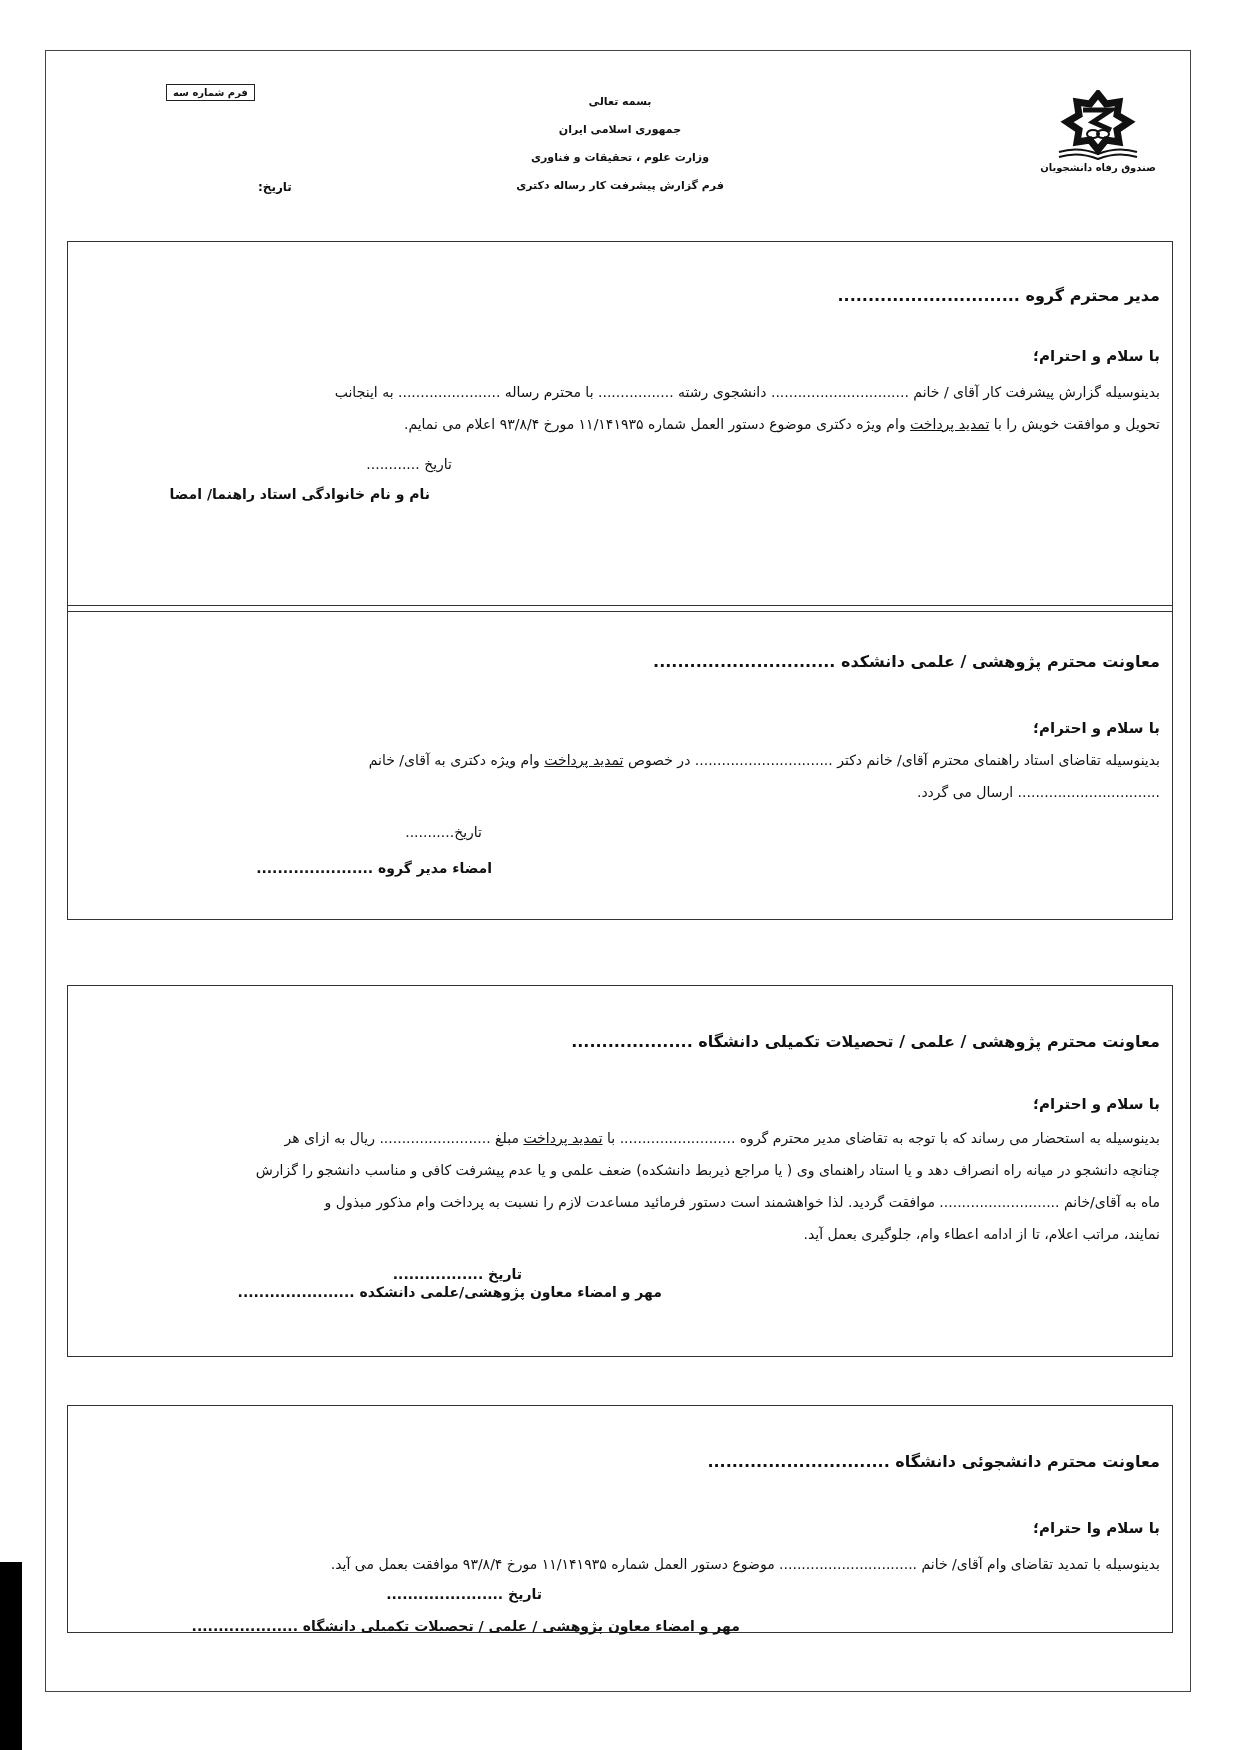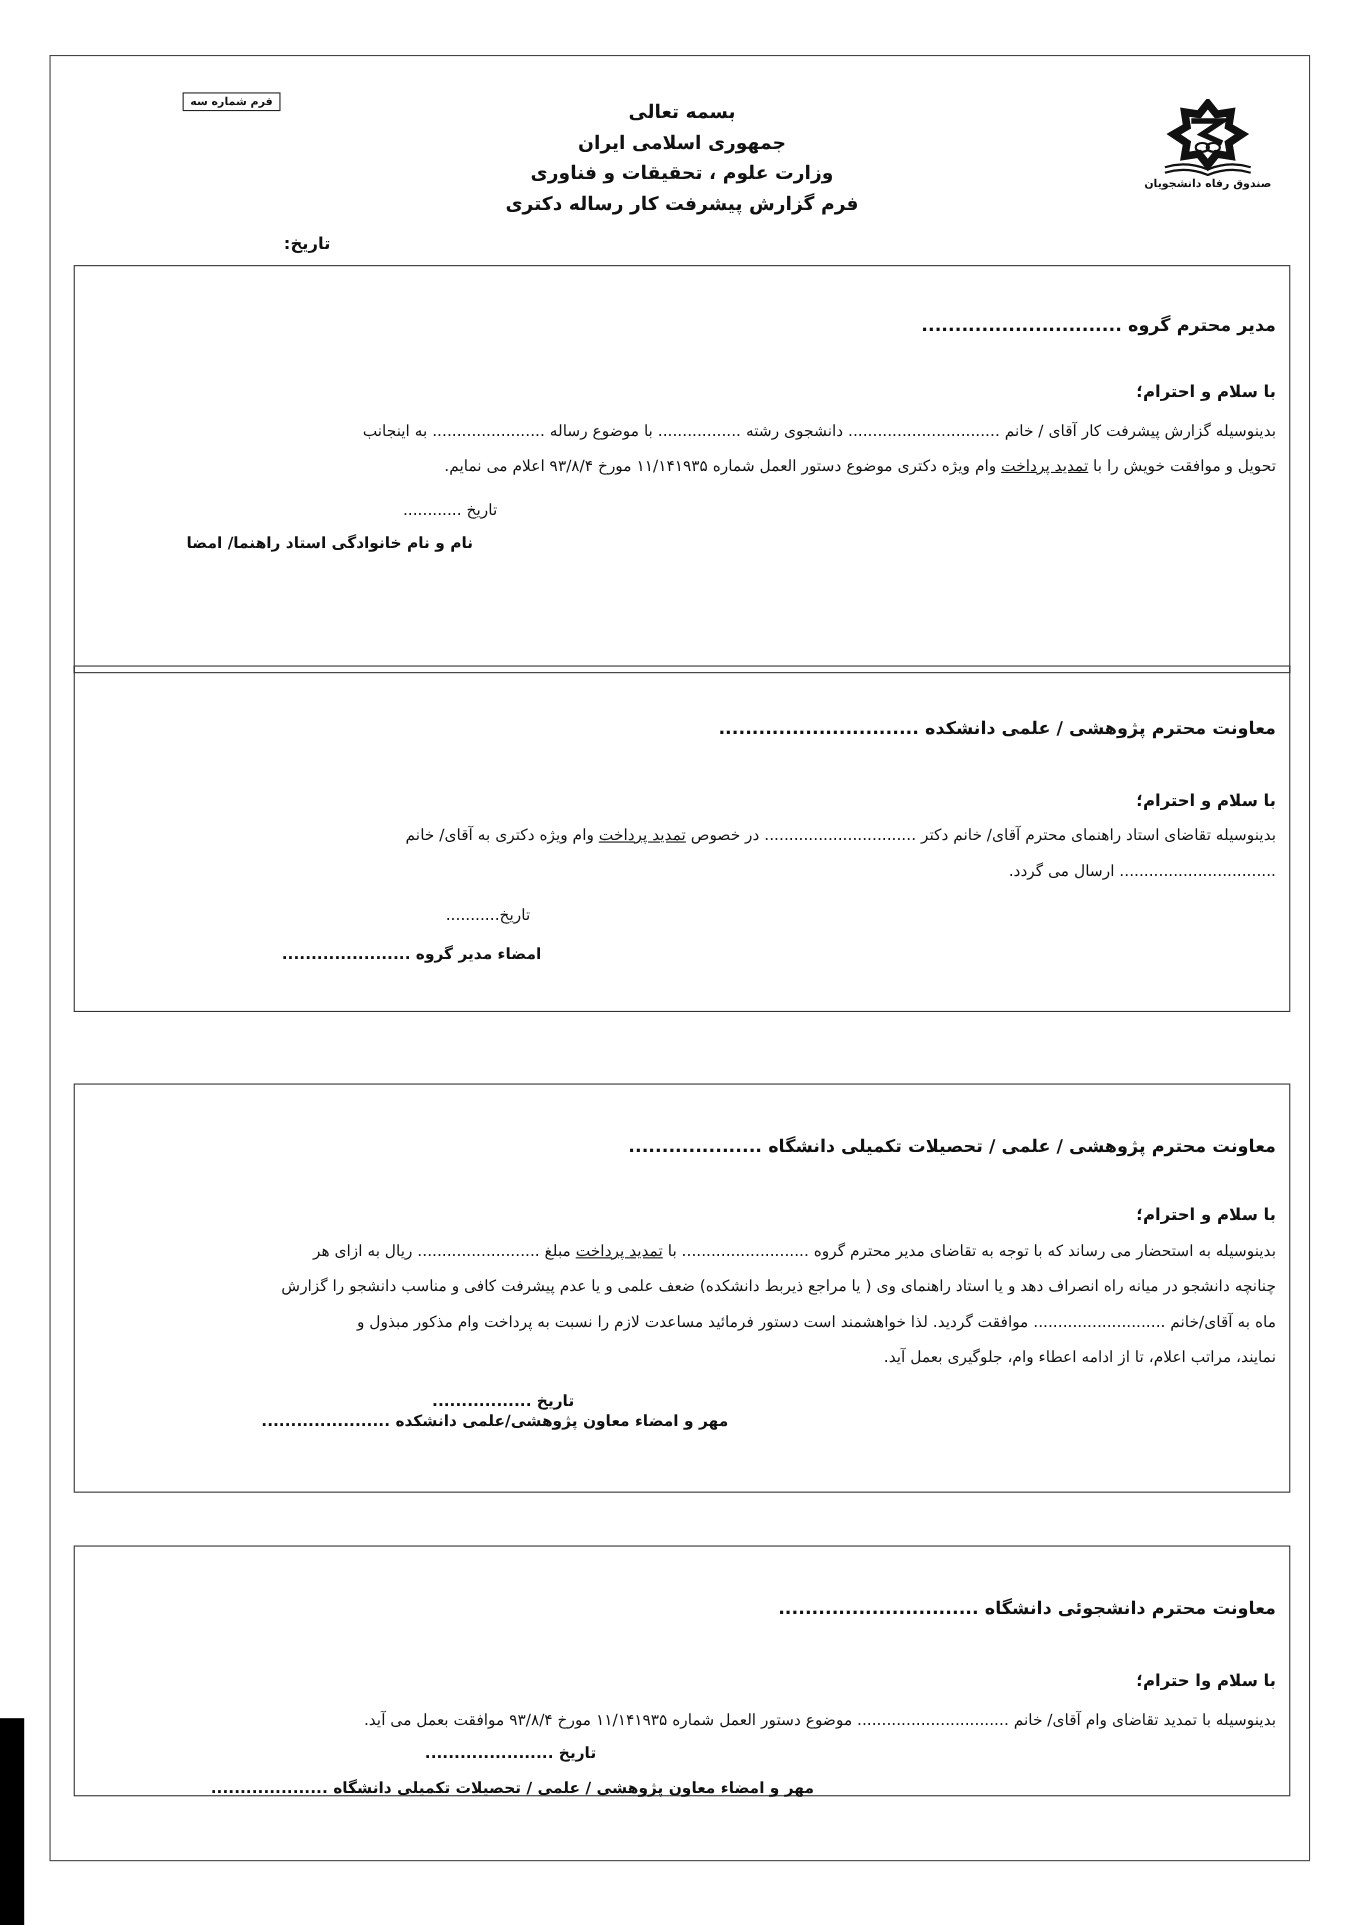--- a/index.html
+++ b/index.html
@@ -14,28 +14,28 @@
     }
     .edge-mark {
       position: absolute; left: 0; top: 1562px; width: 22px; height: 188px; background: #000;
     }
     
     .logo { position: absolute; left: 1028px; top: 90px; width: 140px; height: 100px; text-align: center; }
     .logo svg { display: block; margin: 0 auto; }
     .logo-caption { font-size: 10px; font-weight: bold; direction: rtl; margin-top: 0px; }
     .header-center {
       position: absolute; left: 420px; top: 88px; width: 400px; text-align: center;
-      direction: rtl; font-weight: bold; font-size: 17px; line-height: 28px;
+      direction: rtl; font-weight: bold; font-size: 11px; line-height: 28px;
     }
     .form-number {
       position: absolute; left: 166px; top: 84px; padding: 2px 6px;
       border: 1.5px solid #222; font-weight: bold; font-size: 10px; direction: rtl;
     }
     .header-date {
-      position: absolute; left: 258px; top: 180px; font-weight: bold; font-size: 15px; direction: rtl; margin-top: 32px;
+      position: absolute; left: 258px; top: 180px; font-weight: bold; font-size: 12px; direction: rtl;
     }
     
     .section {
       position: absolute; left: 67px; width: 1106px; box-sizing: border-box;
       border: 1.5px solid #333; direction: rtl; padding: 0 12px;
       font-size: 14px; line-height: 32px;
     }
     .sec-title { position: absolute; right: 12px; font-weight: bold; font-size: 16px; white-space: nowrap; }
     .greet { position: absolute; right: 12px; font-weight: bold; font-size: 15px; white-space: nowrap; }
     .body-text { position: absolute; right: 12px; left: 12px; text-align: justify; text-align-last: right; }
@@ -70,21 +70,21 @@
   <div>فرم گزارش پیشرفت کار رساله دکتری</div>
 </div>
 
 <div class="form-number">فرم شماره سه</div>
 <div class="header-date">تاریخ:</div>
 
 <div class="section" style="top:241px; height:371px;">
   <div class="sec-title" style="top:38px;">مدیر محترم گروه ..............................</div>
   <div class="greet" style="top:98px;">با سلام و احترام؛</div>
   <div class="body-text" style="top:134px;">
-    <span class="line">بدینوسیله گزارش پیشرفت کار آقای / خانم ............................... دانشجوی رشته ................. با موضوع رساله ....................... به اینجانب</span>
+    <span class="line">بدینوسیله گزارش پیشرفت کار آقای / خانم ............................... دانشجوی رشته ................. با محترم رساله ....................... به اینجانب</span>
     <span class="line"><span>تحویل و موافقت خویش را با </span><span class="u">تمدید پرداخت</span><span> وام ویژه دکتری موضوع دستور العمل شماره ۱۱/۱۴۱۹۳۵ مورخ ۹۳/۸/۴ اعلام می نمایم.</span></span>
   </div>
   <div class="sig" style="top:206px; right:720px;">تاریخ ............</div>
   <div class="sig bold" style="top:236px; right:742px;">نام و نام خانوادگی استاد راهنما/ امضا</div>
 </div>
 
 <div class="section" style="top:605px; height:315px;">
   <div class="sec-title" style="top:40px;">معاونت محترم پژوهشی / علمی دانشکده ..............................</div>
   <div class="greet" style="top:106px;">با سلام و احترام؛</div>
   <div class="body-text" style="top:138px;">

